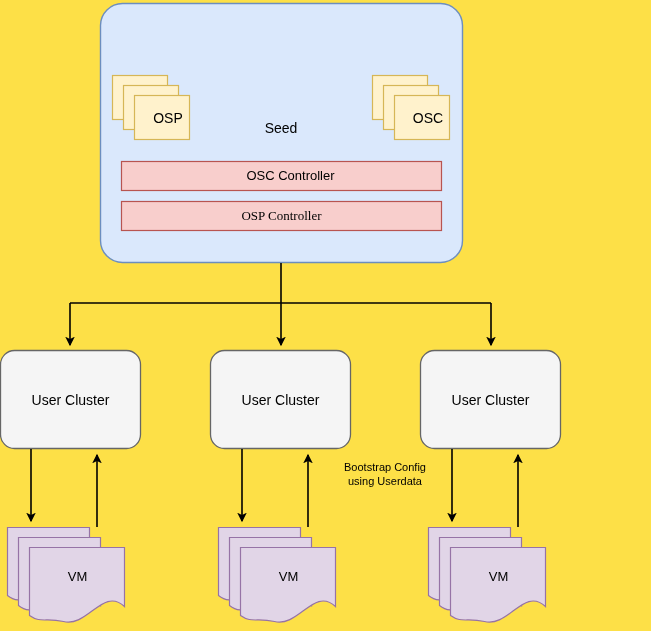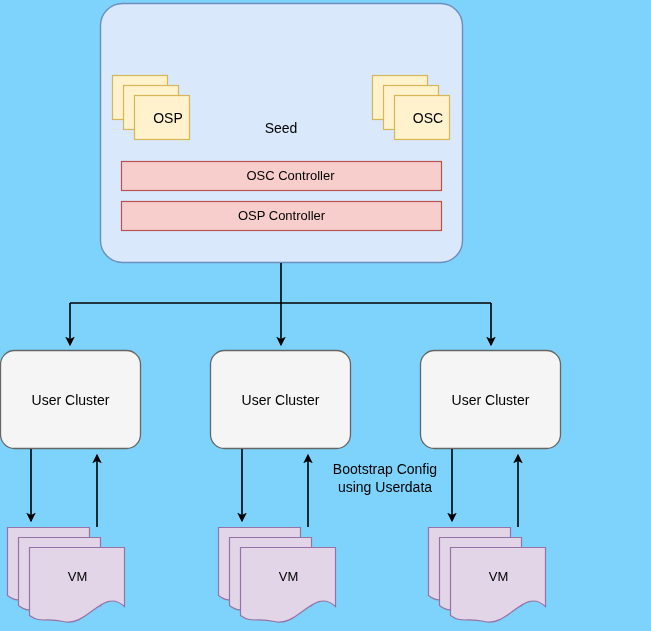--- a/index.html
+++ b/index.html
@@ -7,21 +7,21 @@
     padding: 0;
     background: #ffffff;
   }
   body {
     font-family: "Liberation Sans", sans-serif;
   }
   #diagram-canvas {
     position: relative;
     width: 651px;
     height: 631px;
-    background: #7dd3fc;
+    background: #fde047;
     overflow: hidden;
   }
   #svg-layer {
     position: absolute;
     left: 0;
     top: 0;
     width: 651px;
     height: 631px;
   }
   .node-label {
@@ -31,21 +31,21 @@
     text-align: center;
     white-space: pre;
     pointer-events: none;
     line-height: 1.25;
   }
   .lbl-seed      { font-size: 14px; }
   .lbl-card      { font-size: 14px; }
   .lbl-ctrl      { font-size: 13px; }
   .lbl-cluster   { font-size: 14px; }
   .lbl-vm        { font-size: 13px; }
-  .lbl-edge      { font-size: 14px; }
+  .lbl-edge      { font-size: 11px; }
 </style>
 </head>
 <body>
 
 <div id="diagram-canvas">
 
   <svg id="svg-layer" viewBox="0 0 651 631">
     <defs>
       <marker id="arrowEnd" markerWidth="10" markerHeight="10" refX="5.2" refY="3" orient="auto" markerUnits="strokeWidth">
         <path d="M0,0 L6,3 L0,6 L1.4,3 z" fill="#000000"></path>
@@ -118,21 +118,21 @@
   </svg>
 
   <div class="node-label lbl-seed" style="left:231px; top:120px; width:100px;">Seed</div>
 
   <div class="node-label lbl-card" style="left:134px; top:110px; width:68px;">OSP</div>
 
   <div class="node-label lbl-card" style="left:394px; top:110px; width:68px;">OSC</div>
 
   <div class="node-label lbl-ctrl" style="left:121px; top:168px; width:339px;">OSC Controller</div>
 
-  <div class="node-label lbl-ctrl" style="left:121px; top:208px; width:321px;">OSP Controller</div>
+  <div class="node-label lbl-ctrl" style="left:121px; top:208px; width:321px;font-family:Liberation Serif, serif;">OSP Controller</div>
 
   <div class="node-label lbl-cluster" style="left:0px; top:392px; width:141px;">User Cluster</div>
 
   <div class="node-label lbl-cluster" style="left:210px; top:392px; width:141px;">User Cluster</div>
 
   <div class="node-label lbl-cluster" style="left:420px; top:392px; width:141px;">User Cluster</div>
 
   <div class="node-label lbl-vm" style="left:30px; top:569px; width:95px;">VM</div>
 
   <div class="node-label lbl-vm" style="left:241px; top:569px; width:95px;">VM</div>

